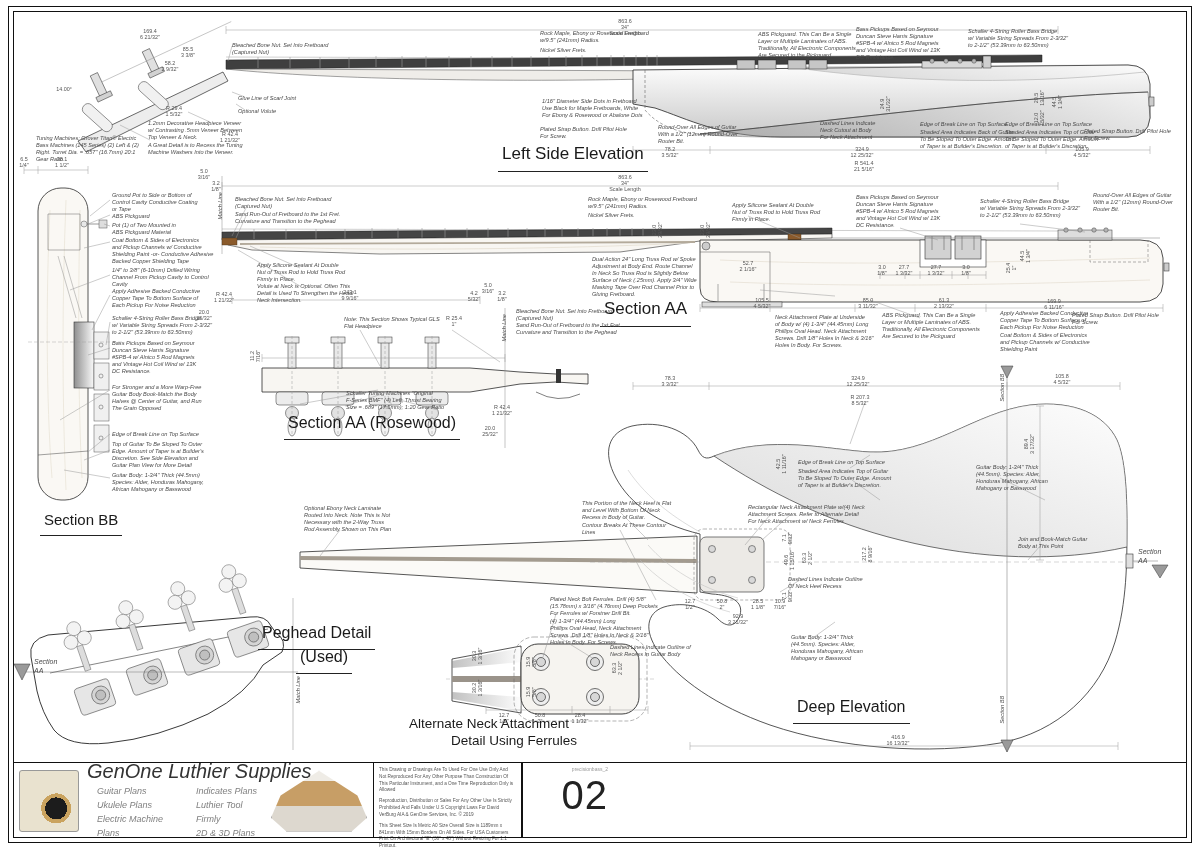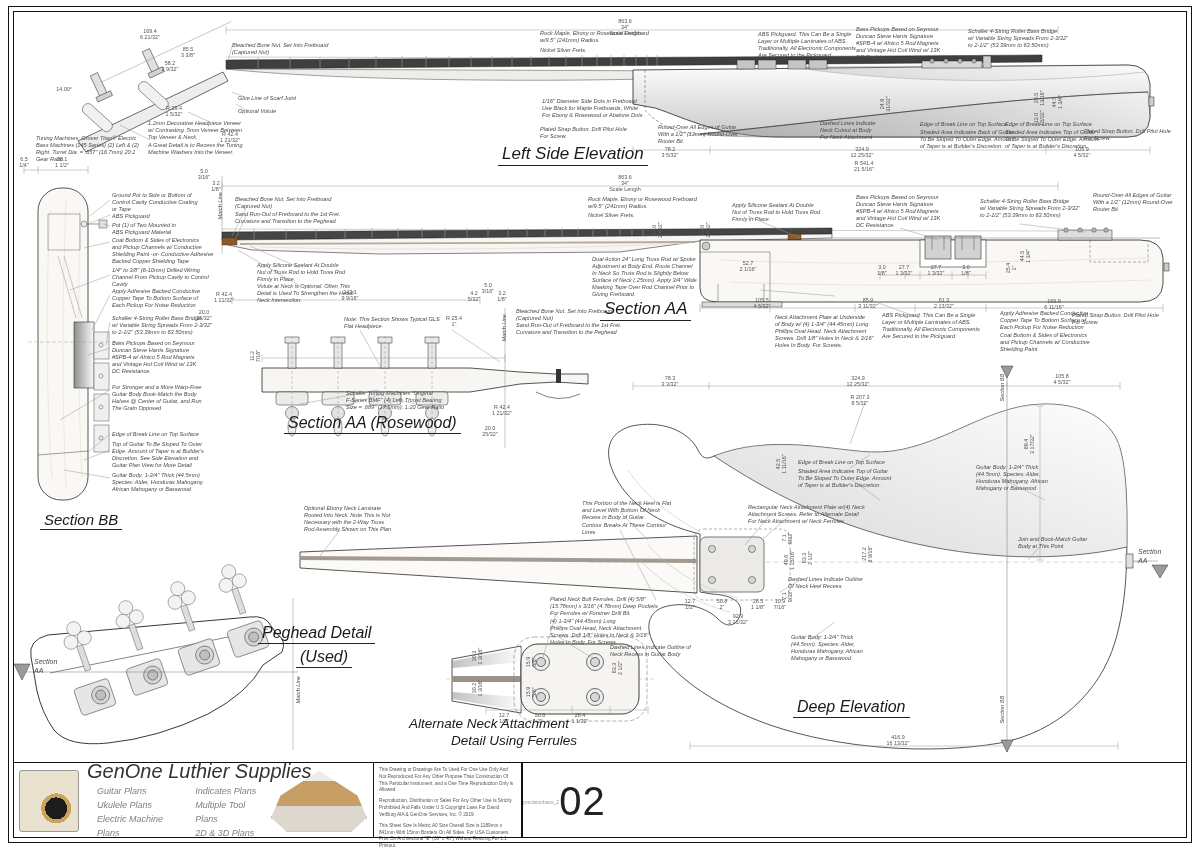--- a/index.html
+++ b/index.html
@@ -3,21 +3,21 @@
 <meta charset="utf-8">
 <style>
   html,body{margin:0;padding:0;background:#e8e8e8}
   .sheet{position:relative;width:1200px;height:849px;background:#fff;font-family:"Liberation Sans",sans-serif;overflow:hidden;margin:0 auto}
   .b-outer{position:absolute;left:8px;top:6px;right:8px;bottom:6px;border:1.8px solid #111;pointer-events:none}
   .b-inner{position:absolute;left:13px;top:11px;right:13px;bottom:11px;border:0.8px solid #111;pointer-events:none}
   svg.draw{position:absolute;left:0;top:0}
   .ann{position:absolute;font-style:italic;font-size:5.6px;line-height:1.25;color:#4a4a4a;white-space:pre-line}
   .dim{position:absolute;font-size:5.4px;line-height:1.12;color:#555;text-align:center;white-space:pre-line;width:44px}
   .rot{transform:rotate(-90deg);transform-origin:center}
-  .vtitle{position:absolute;font-style:italic;font-size:17px;color:#1a1a1a;border-bottom:1.2px solid #222;padding:0 4px 1px;white-space:nowrap}
+  .vtitle{position:absolute;font-size:17px;color:#1a1a1a;border-bottom:1.2px solid #222;padding:0 4px 7px;white-space:nowrap}
   .vtitle.sm{font-size:14px}
   .vtitle.noline{border-bottom:none}
   .tcenter{text-align:center}
   
   .tblock{position:absolute;left:13px;right:13px;top:762px;bottom:11px;border-top:0.8px solid #111;display:flex;background:#fff}
   .logo-cell{width:348px;display:flex;align-items:center;gap:8px;padding:4px 6px;overflow:hidden}
   .ph1{width:60px;height:62px;flex:none;border-radius:3px;background:
        radial-gradient(circle at 62% 62%, #1c1c1c 0 11px, #caa35f 11px 15px, #e9e2cf 15px 100%);
        background-color:#d9cfb5;box-shadow:inset 0 0 0 1px #999}
   .ph2{width:96px;height:62px;flex:none;background:linear-gradient(180deg,#efece6 0 18%,#c79e66 18% 58%,#ddd8cf 58% 100%);
@@ -26,21 +26,21 @@
   .logo-name{font-style:italic;font-size:20px;color:#333;white-space:nowrap}
   .plan-cols{display:flex;gap:16px;font-style:italic;font-size:9px;color:#808080;line-height:1.55;padding-left:10px}
   .disc-cell{width:137px;flex:none;border-left:0.8px solid #111;border-right:0.8px solid #111;padding:4px 5px;font-size:4.7px;color:#555;line-height:1.45}
   .disc-cell p{margin:0 0 4px 0}
   .center-cell{flex:1;display:flex;flex-direction:column;align-items:center;justify-content:center;font-style:italic;border-right:0.8px solid #111}
   .company{font-size:14px;color:#222;margin-bottom:2px}
   .sheet-title{font-size:27px;color:#0d0d0d}
   .date-cell{width:78px;flex:none;font-size:7.2px;color:#333;display:flex;flex-direction:column}
   .drow{border-bottom:0.8px solid #111;padding:3px 3px 2px}
   .dnote{padding:3px 3px;font-size:4.8px;line-height:1.35;color:#555}
-  .num-cell{width:85px;flex:none;border-left:0.8px solid #111;display:flex;align-items:center}
+  .num-cell{width:85px;flex:none;border-left:0.8px solid #111;display:flex;flex-direction:column;align-items:flex-end}
   .fileno{font-size:5px;color:#9a9a9a;margin-top:3px}
   .bignum{font-size:40px;color:#222;line-height:1.15;letter-spacing:1px}
 </style>
 </head>
 <body>
 
 <div class="sheet">
 
   <svg class="draw" width="1200" height="849" viewBox="0 0 1200 849">
     <defs>
@@ -680,21 +680,21 @@
       <div class="logo-mid">
         <div class="logo-name">GenOne Luthier Supplies</div>
         <div class="plan-cols">
           <div>
             <div>Guitar Plans</div>
             <div>Ukulele Plans</div>
             <div>Electric Machine Plans</div>
           </div>
           <div>
             <div>Indicates Plans</div>
-            <div>Multiple Tool Plans</div>
+            <div>Luthier Tool Firmly</div>
             <div>2D &amp; 3D Plans</div>
           </div>
         </div>
       </div>
       <div class="ph2"></div>
     </div>
     <div class="disc-cell">
       <p>This Drawing or Drawings Are To Used For One Use Only And Not Reproduced For Any Other Purpose Than Construction Of This Particular Instrument, and a One Time Reproduction Only is Allowed</p>
       <p>Reproduction, Distribution or Sales For Any Other Use Is Strictly Prohibited And Falls Under U.S Copyright Laws For David VerBurg AIA &amp; GenOne Services, Inc. © 2019</p>
       <p>This Sheet Size Is Metric A0 Size Overall Size is 1189mm x 841mm With 15mm Borders On All Sides. For USA Customers Print On Architectural "E" (36" x 48") Without Resizing For 1:1 Printout.</p>

